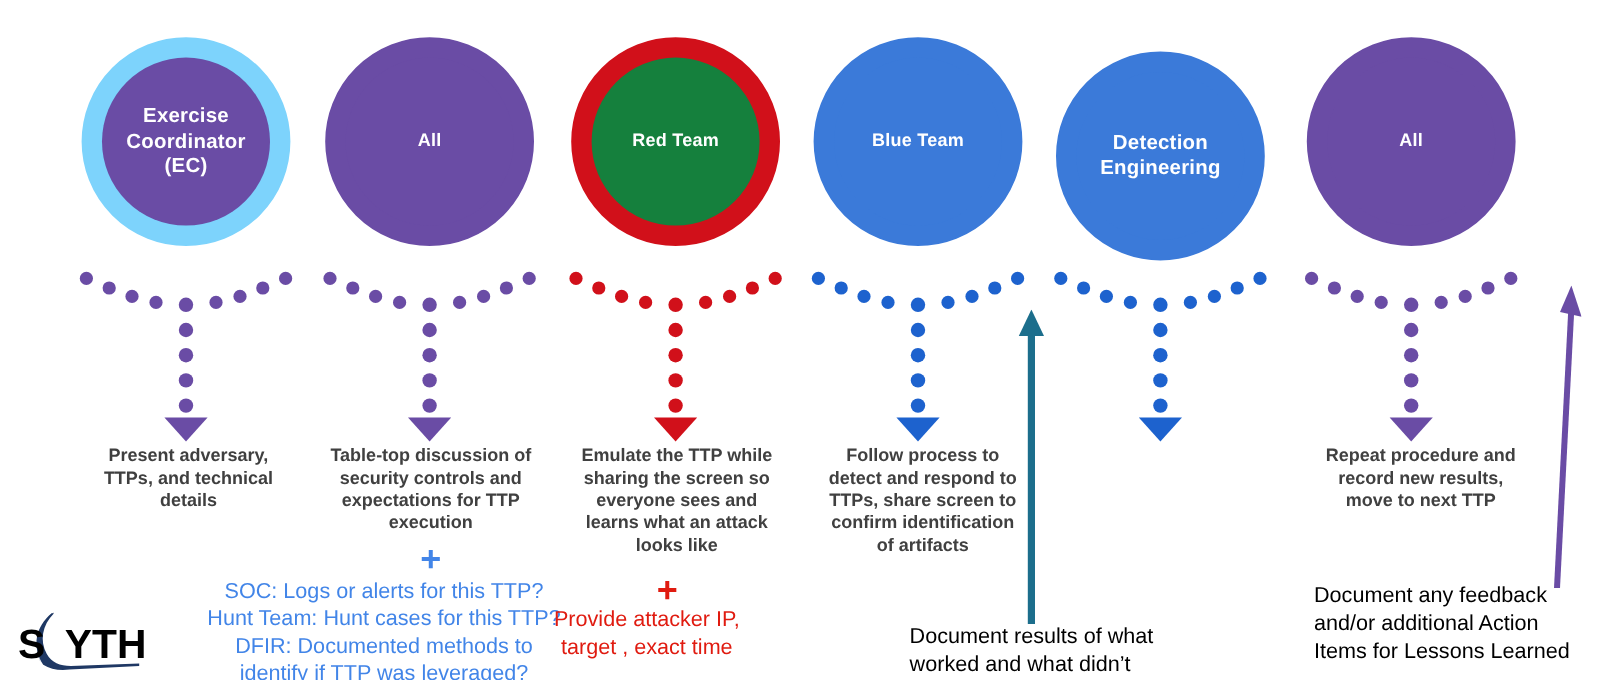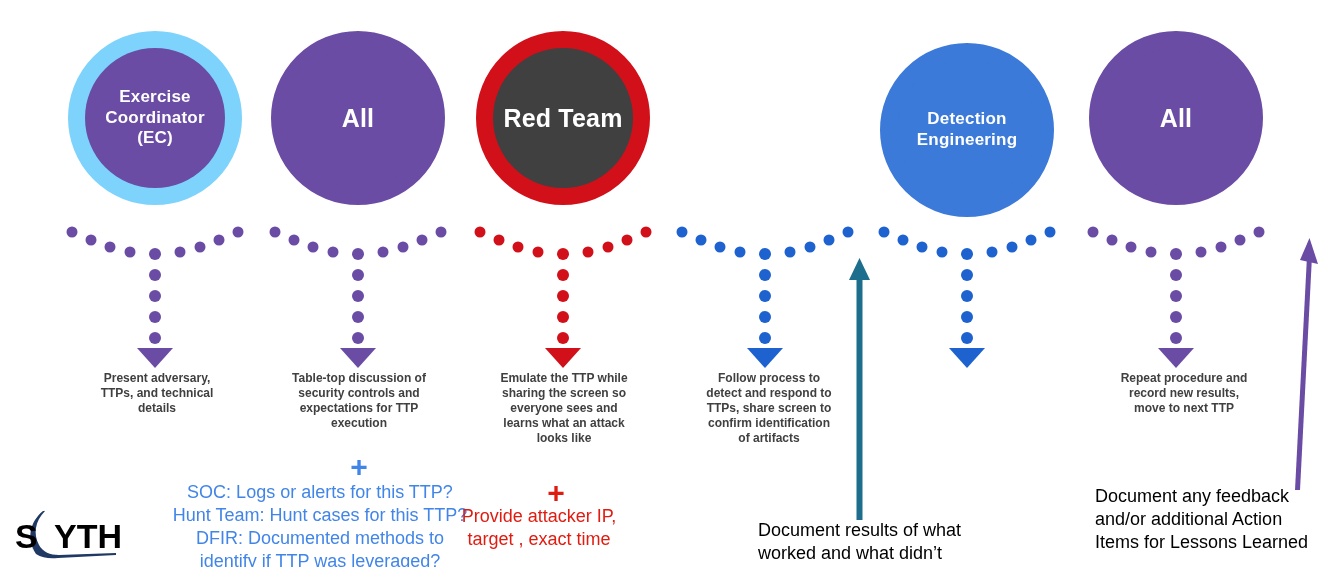--- a/index.html
+++ b/index.html
@@ -46,41 +46,41 @@
     display: flex;
     align-items: center;
     justify-content: center;
     text-align: center;
     box-sizing: border-box;
     padding: 4px 8px;
   }
   .circle-label {
     color: #ffffff;
     font-weight: bold;
-    font-size: 25px;
+    font-size: 15px;
     line-height: 1.22;
     letter-spacing: 0.2px;
     white-space: pre-line;
   }
   .circle-label.small { font-size: 17px; }
 
   
   .dot-arrow {
     position: absolute;
     width: 190px;
     height: 150px;
     pointer-events: none;
   }
 
   
   .caption {
     position: absolute;
     text-align: center;
     font-weight: bold;
-    font-size: 12px;
+    font-size: 15px;
     line-height: 1.25;
     white-space: pre-line;
   }
   .caption.dark  { color: #3f3f3f; }
   .caption.gray  { color: #404040; }
 
   
   .plus {
     position: absolute;
     font-size: 30px;
@@ -128,26 +128,33 @@
   <div class="circle-node" style="left:258px; top:18px;">
     <div class="circle-outer" style="background:#6A4CA5; border:13px solid #ffffff;">
       <div class="circle-inner" style="background:#6A4CA5;">
         <span class="circle-label">All</span>
       </div>
     </div>
   </div>
 
   <div class="circle-node" style="left:463px; top:18px;">
     <div class="circle-outer" style="background:#D1101A; border:13px solid #ffffff;">
-      <div class="circle-inner" style="background:#404040;">
+      <div class="circle-inner" style="background:#15803d;">
         <span class="circle-label">Red Team</span>
       </div>
     </div>
   </div>
 
+  <div class="circle-node" style="left:665px; top:18px;">
+    <div class="circle-outer" style="background:#3B7AD9; border:13px solid #ffffff;">
+      <div class="circle-inner" style="background:#3B7AD9;">
+        <span class="circle-label">Blue Team</span>
+      </div>
+    </div>
+  </div>
 
   <div class="circle-node" style="left:867px; top:30px;">
     <div class="circle-outer" style="background:#3B7AD9; border:13px solid #ffffff;">
       <div class="circle-inner" style="background:#3B7AD9;">
         <span class="circle-label small">Detection
 Engineering</span>
       </div>
     </div>
   </div>
 

